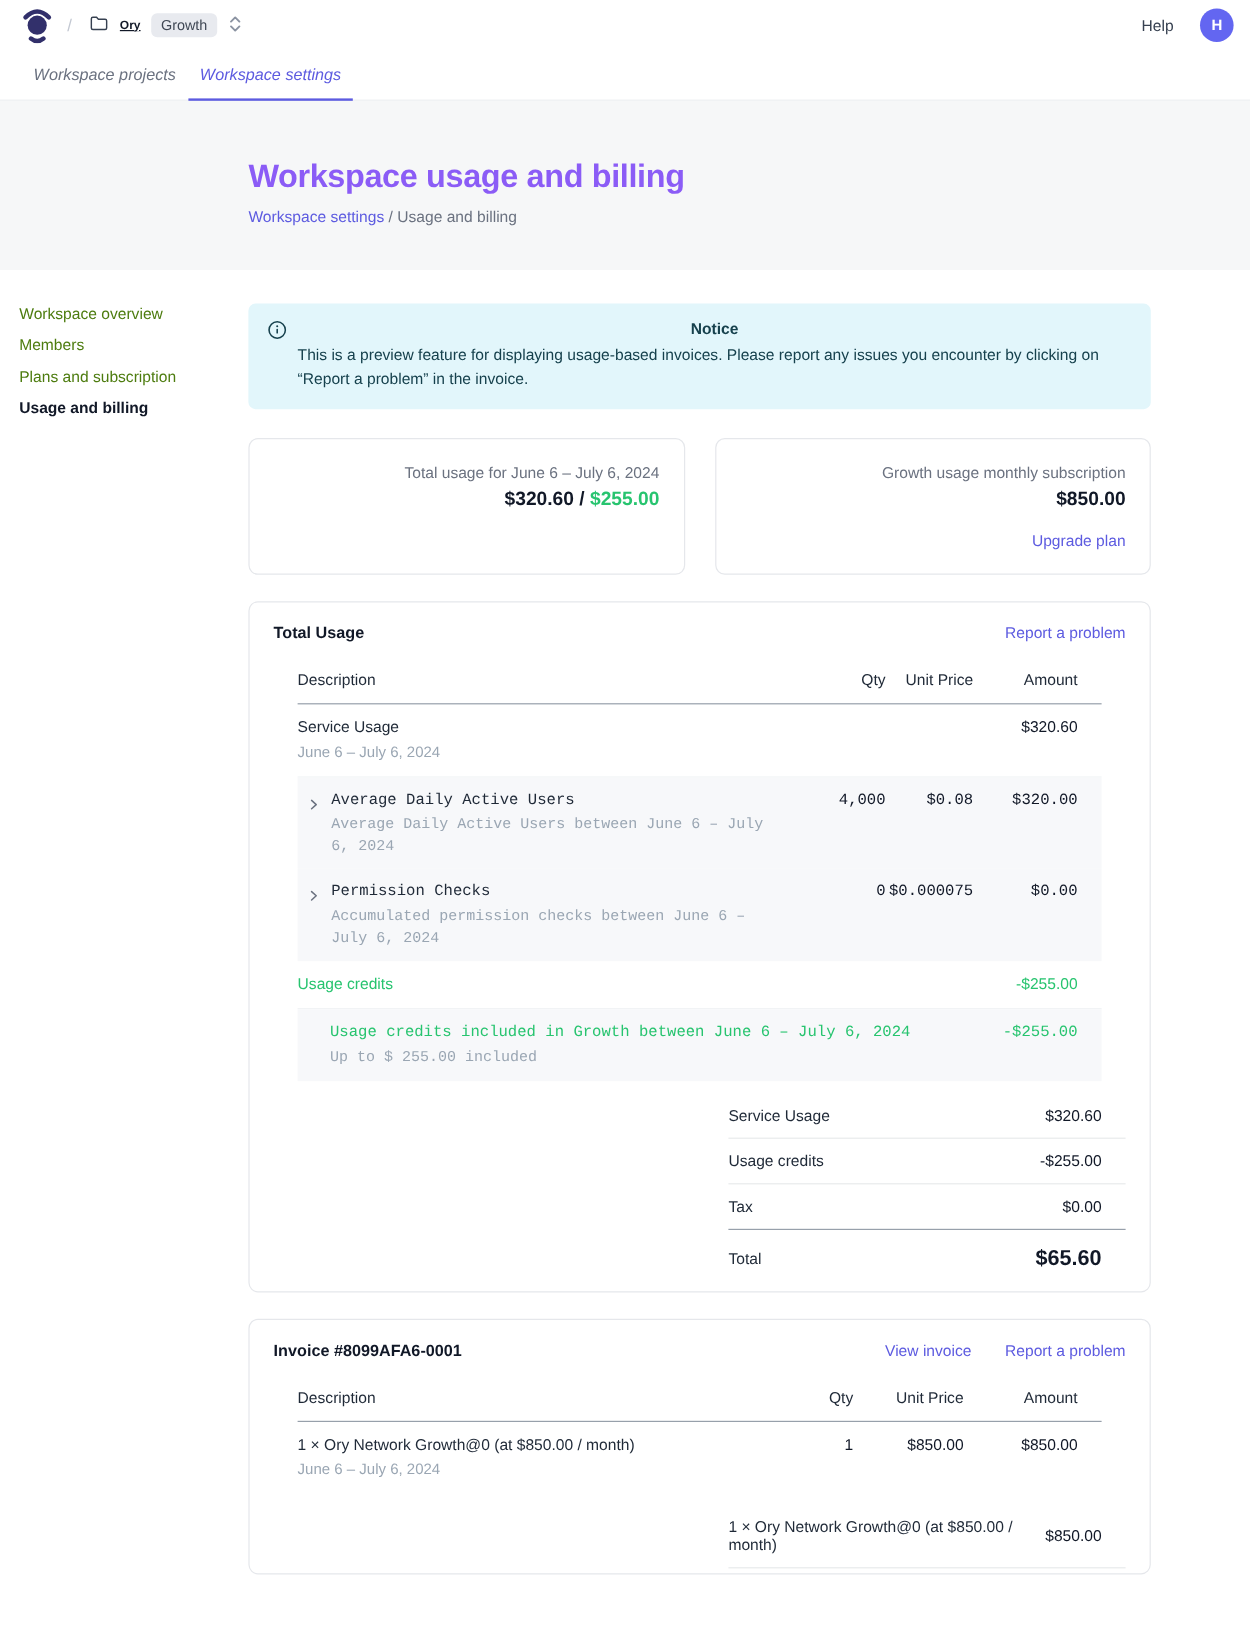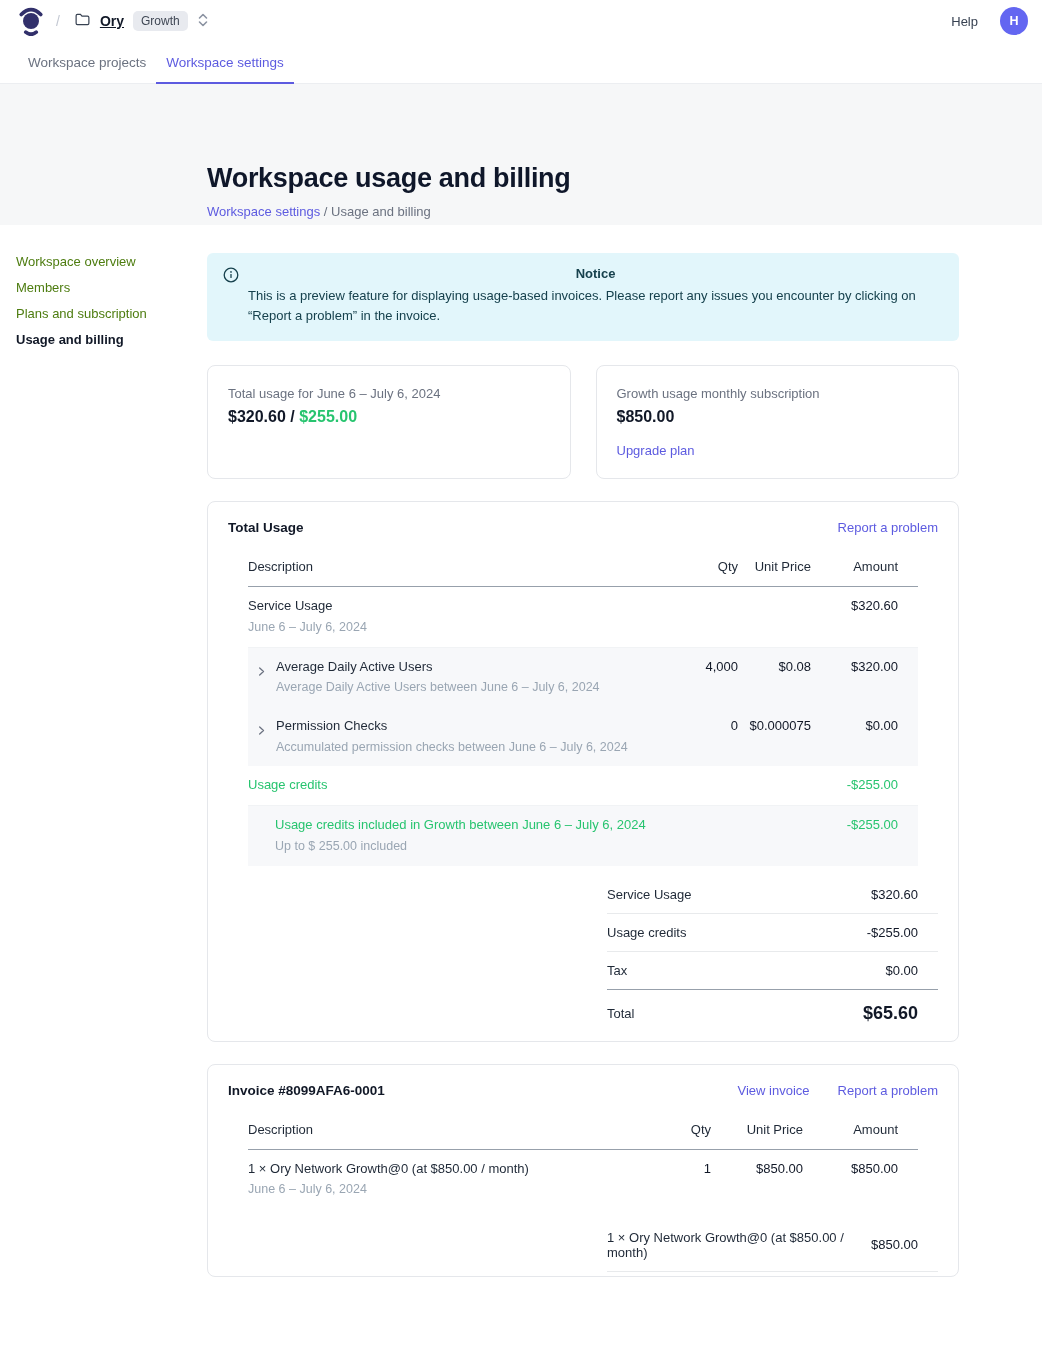--- a/index.html
+++ b/index.html
@@ -10,55 +10,55 @@
     color:#111827; font-size:13px;
   }
   a { text-decoration:none; cursor:pointer; }
   .link { color:#5d5be0; font-size:13px; }
 
   
   .topbar { height:42px; display:flex; align-items:center; padding:0 14px 0 18px; background:#fff; }
   .logo-svg { width:26px; height:30px; display:block; }
   .tb-slash { color:#c3c8d2; margin:0 14px 0 12px; font-size:14px; }
   .folder-icon { width:17px; height:17px; margin-right:9px; }
-  .org-name { font-size:14px; font-weight:600; color:#111827; margin-right:9px;text-decoration:underline; }
+  .org-name { font-size:10px; font-weight:600; color:#111827; margin-right:9px;text-decoration:underline; }
   .badge { background:#e8eaef; color:#3f4754; font-size:12px; padding:3px 8px; border-radius:5px; }
   .selector-icon { width:14px; height:16px; margin-left:8px; }
   .tb-spacer { flex:1; }
   .help-link { color:#374151; font-size:13px; margin-right:22px;margin-left:13px; }
   .avatar { width:28px; height:28px; border-radius:50%; background:#6366f1; color:#fff;
             display:flex; align-items:center; justify-content:center; font-size:12.5px; font-weight:600; }
 
   
   .tabsbar { height:42px; display:flex; align-items:stretch; padding:0 0 0 18px; background:#fff; border-bottom:1px solid #eceef1; }
-  .tab { display:flex; align-items:center; padding:0 10px; font-size:13.5px; color:#6b7280; border-bottom:2px solid transparent; margin-bottom:-1px; cursor:pointer; }
+  .tab { display:flex; align-items:center; padding:0 10px; font-size:13.5px; color:#6b7280; border-bottom:2px solid transparent; margin-bottom:-1px; cursor:pointer;font-style:italic; }
   .tab.active { color:#5d5be0; border-bottom-color:#5d5be0; }
 
   
   .hero { background:#f6f7f8; height:141px; padding:48px 0 0 207px; }
-  .hero h1 { font-size:27px; font-weight:700; letter-spacing:-.3px; color:#0f172a;margin-top:31px; }
+  .hero h1 { font-size:27px; font-weight:700; letter-spacing:-.3px; color:#8b5cf6; }
   .hero .crumbs { margin-top:10px; font-size:13px; color:#6b7280; }
   .hero .crumbs a { color:#5d5be0; }
 
   
   .content { position:relative; padding-bottom:16px; }
   .sidebar { position:absolute; left:16px; top:30px; width:170px; }
   .side-item { font-size:13px; color:#4d7c0f; margin-bottom:13px; line-height:1; cursor:pointer; }
   .side-item.active { color:#111827; font-weight:700; }
   .main { margin-left:207px; width:752px; padding-top:28px; }
 
   
   .notice { background:#e2f6fb; border-radius:6px; padding:13px 16px 15px 16px; display:flex; gap:9px; }
   .notice .info-ic { flex:0 0 auto; margin-top:1px; }
   .notice-title { font-size:13px; font-weight:700; color:#16414d;text-align:center; }
   .notice-body { margin-top:5px; font-size:13px; color:#16414d; line-height:1.55; max-width:700px; }
 
   
   .cards-row { display:flex; gap:25px; margin-top:24px; }
-  .s-card { flex:1; border:1px solid #e5e7eb; border-radius:8px; padding:20px; min-height:108px; }
+  .s-card { flex:1; border:1px solid #e5e7eb; border-radius:8px; padding:20px; min-height:108px;text-align:right; }
   .s-card .label { font-size:13px; color:#6b7280; }
   .s-card .value { margin-top:7px; font-size:16px; font-weight:600; color:#111827; }
   .value .green { color:#27c46f; }
   .s-card .upgrade { display:inline-block; margin-top:17px; }
 
   
   .big-card { border:1px solid #e5e7eb; border-radius:8px; margin-top:22px; padding:18px 20px 4px 20px; }
   .card-head { display:flex; align-items:center; }
   .card-title { font-size:13.5px; font-weight:700; color:#111827; flex:1; }
   .card-links { display:flex; gap:28px; }
@@ -71,21 +71,21 @@
   .c-num { text-align:right; padding-right:0; }
   .usage .c-qty { width:88px; } .usage .c-unit { width:73px; } .usage .c-amt { width:87px; padding-right:0; }
   .usage .c-amt, .invoice .c-amt { padding-right:0; }
   .usage .c-amt { width:87px; }
   .invoice .c-qty { width:66px; } .invoice .c-unit { width:92px; } .invoice .c-amt { width:95px; }
   .amt-pad { padding-right:20px !important; width:107px !important; }
   .inv-amt-pad { padding-right:20px !important; width:115px !important; }
 
   .drow { padding:10px 0; border-bottom:1px solid #f1f3f5; }
   .drow:last-child { border-bottom:none; }
-  .drow.gray { background:#f7f8fa; border-bottom:none; }
+  .drow.gray { background:#f7f8fa; border-bottom:none;font-family:Liberation Mono, monospace; }
   .row-title { font-size:13px; color:#1f2937; line-height:1.45; }
   .row-sub { font-size:12.5px; color:#9aa6b3; margin-top:3px; line-height:1.4; }
   .num { font-size:13px; color:#111827; line-height:1.45; padding-top:0; }
   .indent { display:flex; gap:9px; padding-left:8px; }
   .chev { flex:0 0 auto; margin-top:7px; }
   .green-t { color:#27c46f !important; }
 
   
   .sumblock { margin:10px 0 0 379px; }
   .sumrow { display:flex; justify-content:space-between; align-items:center; padding:11px 0; border-bottom:1px solid #e8eaec; }

